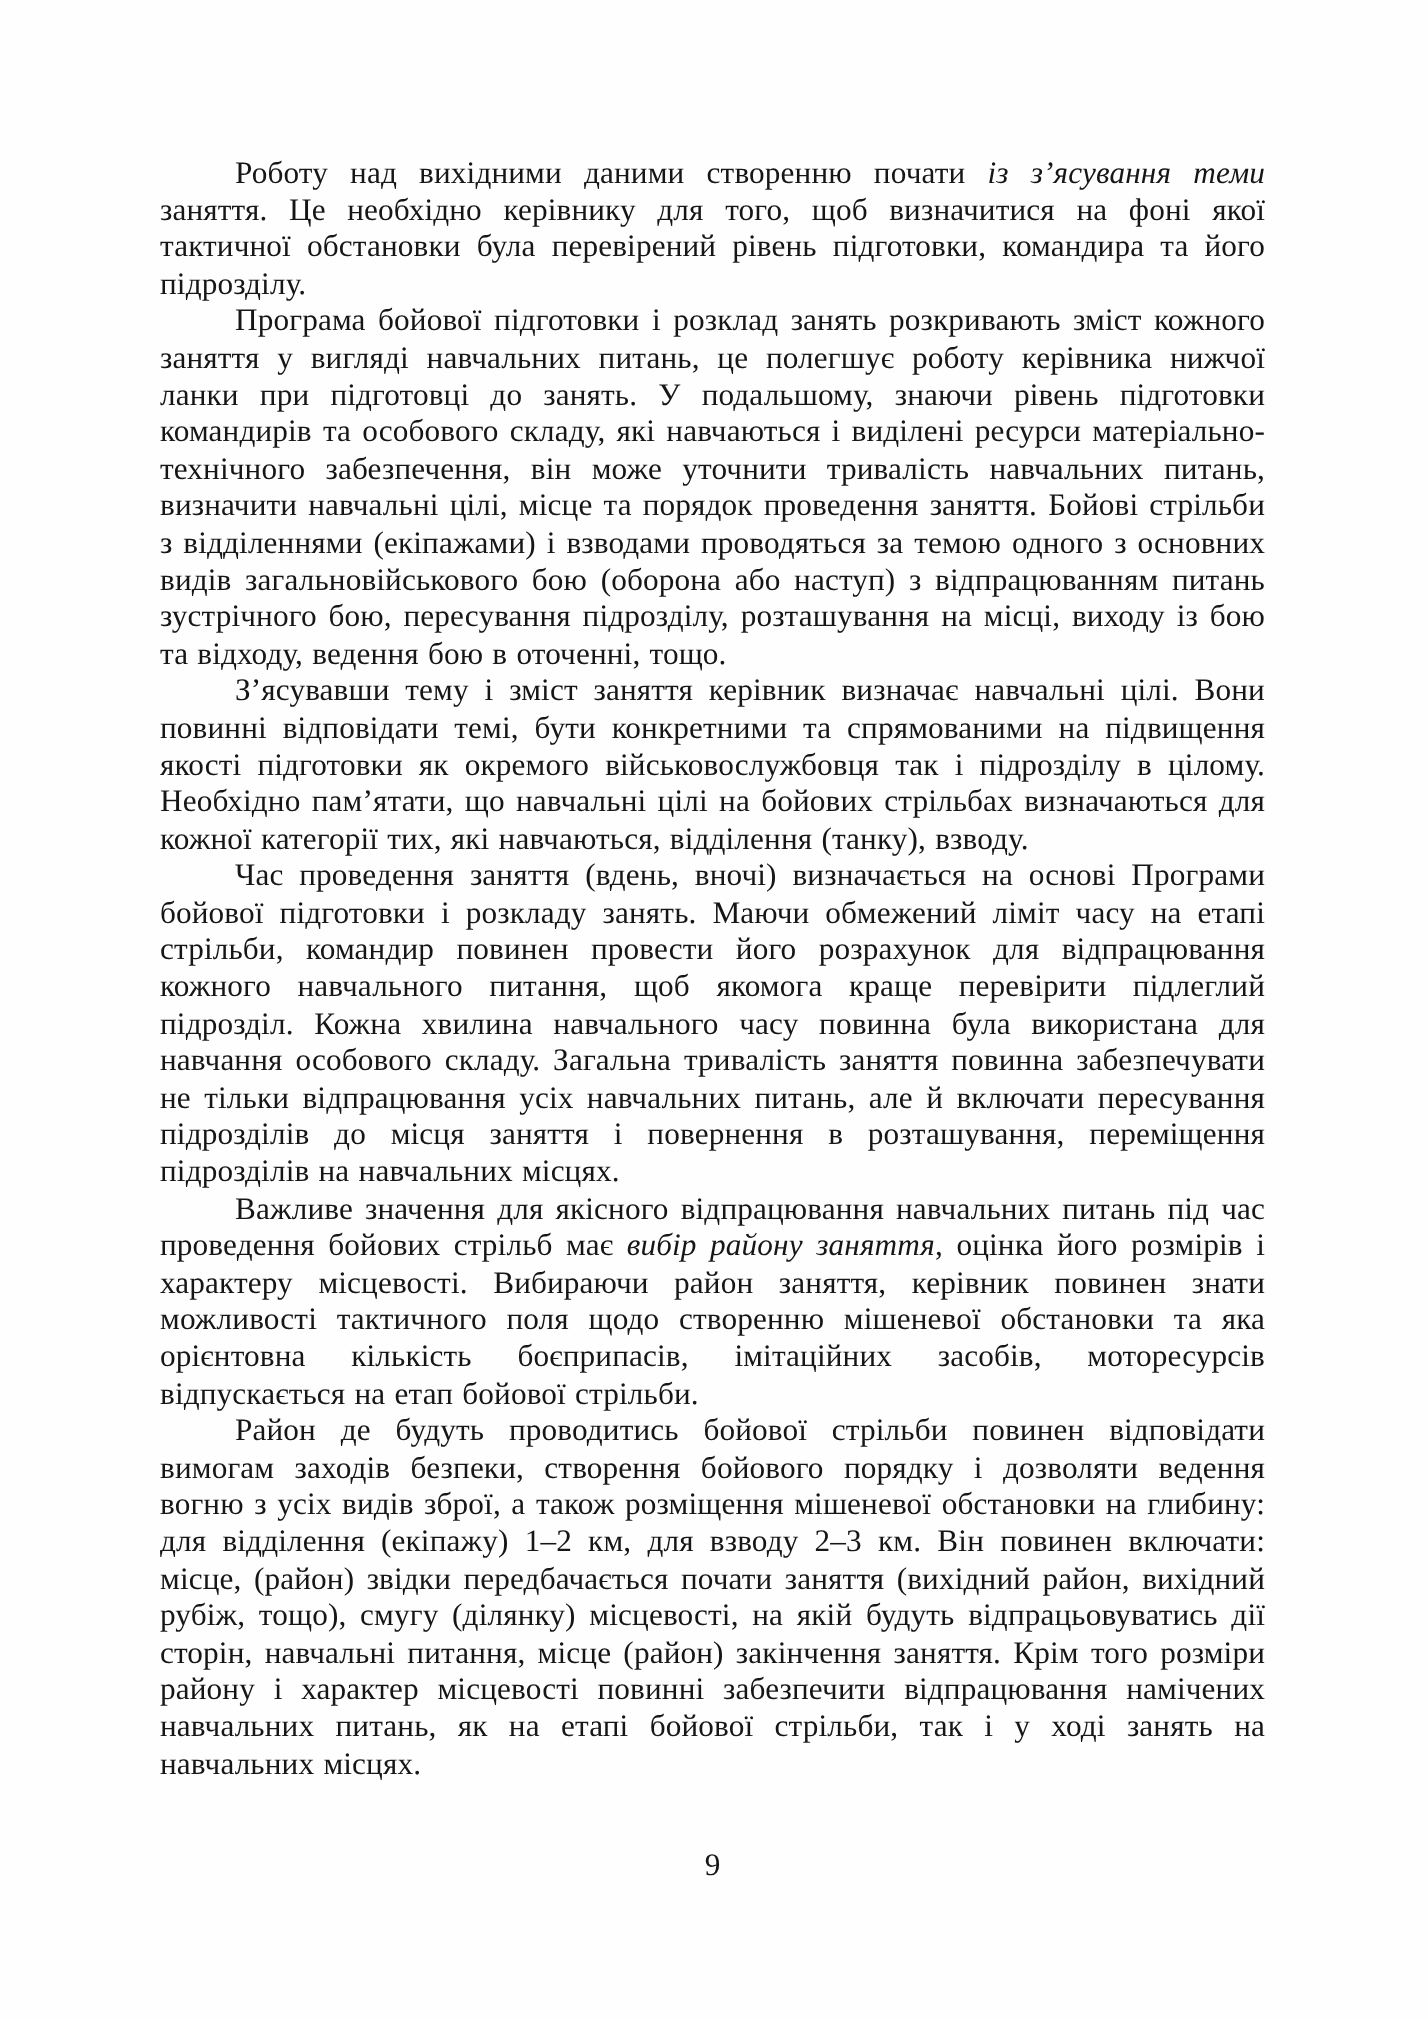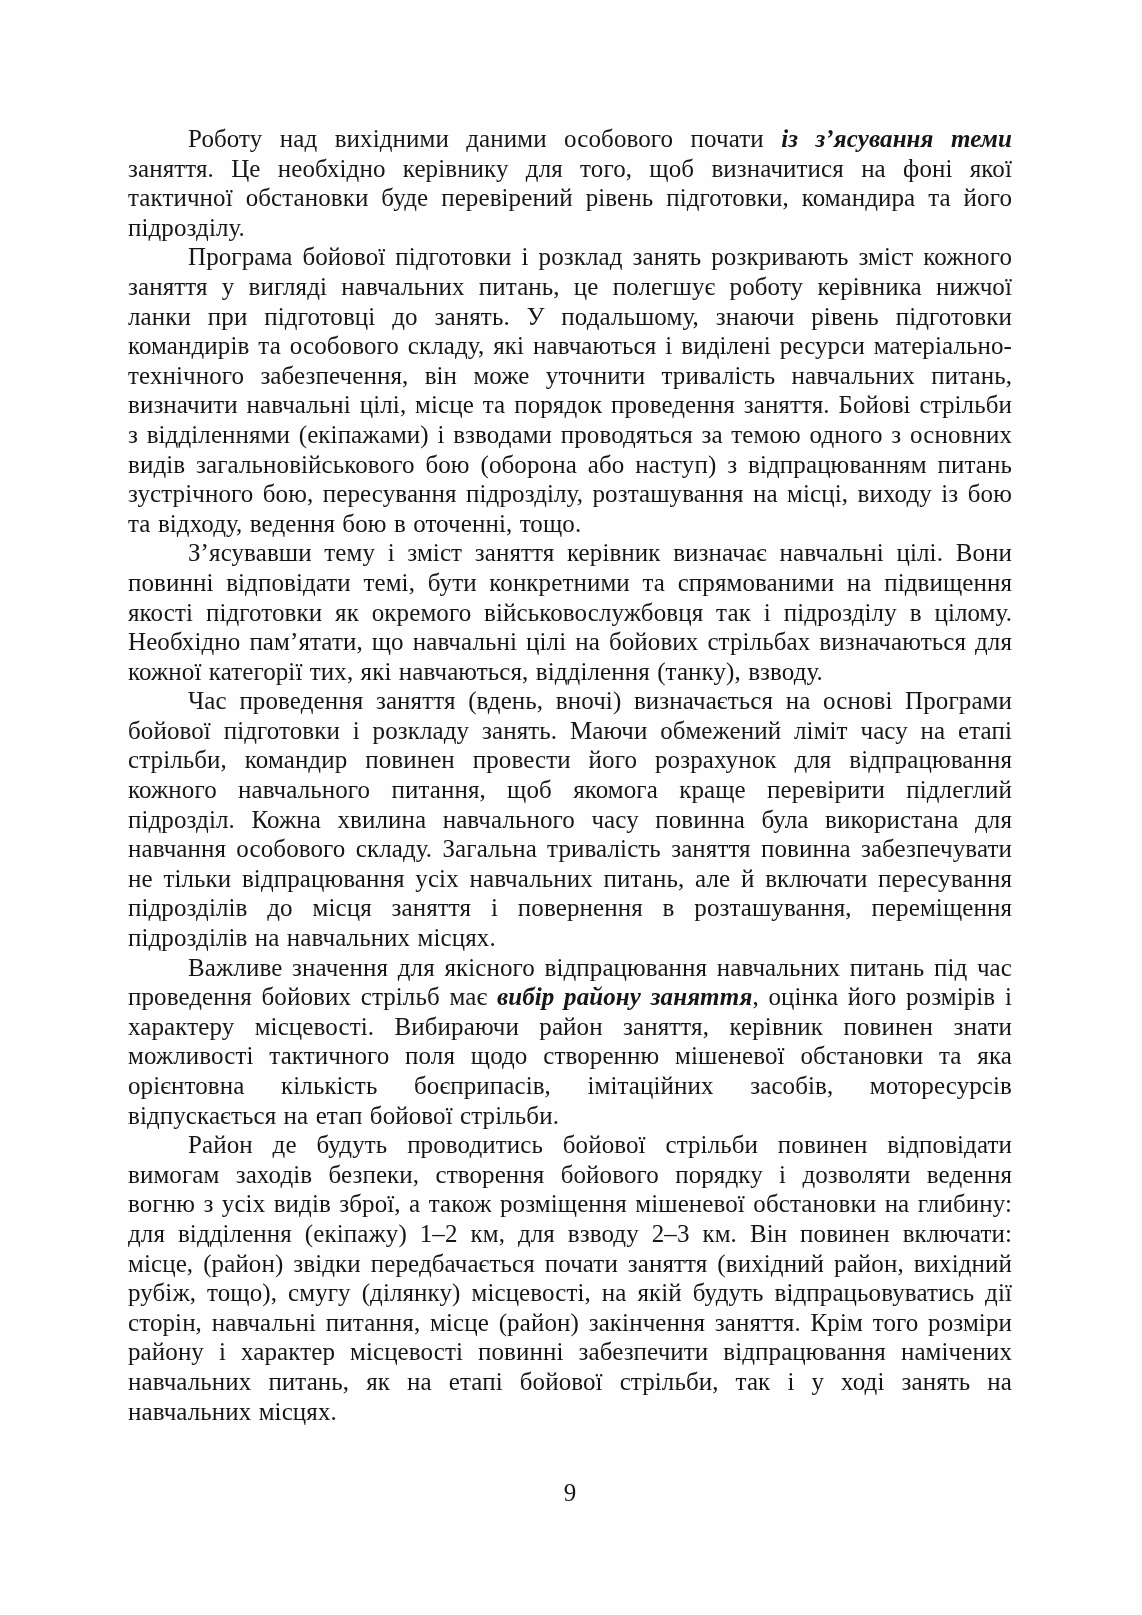--- a/index.html
+++ b/index.html
@@ -27,38 +27,38 @@
     letter-spacing: 0.1px;
     word-spacing: 1px;
   }
   .content p {
     margin: 0;
     padding: 0;
     text-indent: 60px;
   }
   .run { font-style: normal; font-weight: normal; }
   .run.b  { font-weight: normal; }
-  .run.bi { font-weight: bold; font-style: italic; }
+  .run.bi { font-weight: normal; font-style: italic; }
   .page-number {
     position: absolute;
     top: 1478px;
     left: 128px;
     width: 884px;
     text-align: center;
     font-size: 25px;
     line-height: 30px;
     color: #161616;
   }
 </style>
 </head>
 <body>
 
 <div class="page">
   <div class="content">
-      <p><span class="run">Роботу над вихідними даними особового почати </span><span class="run bi">із з’ясування теми</span><span class="run"> заняття. Це необхідно керівнику для того, щоб визначитися на фоні якої тактичної обстановки буде перевірений рівень підготовки, командира та його підрозділу.</span></p>
+      <p><span class="run">Роботу над вихідними даними створенню почати </span><span class="run bi">із з’ясування теми</span><span class="run"> заняття. Це необхідно керівнику для того, щоб визначитися на фоні якої тактичної обстановки була перевірений рівень підготовки, командира та його підрозділу.</span></p>
       <p><span class="run">Програма бойової підготовки і розклад занять розкривають зміст кожного заняття у вигляді навчальних питань, це полегшує роботу керівника нижчої ланки при підготовці до занять. У подальшому, знаючи рівень підготовки командирів та особового складу, які навчаються і виділені ресурси матеріально-технічного забезпечення, він може уточнити тривалість навчальних питань, визначити навчальні цілі, місце та порядок проведення заняття. Бойові стрільби з відділеннями (екіпажами) і взводами проводяться за темою одного з основних видів загальновійськового бою (оборона або наступ) з відпрацюванням питань зустрічного бою, пересування підрозділу, розташування на місці, виходу із бою та відходу, ведення бою в оточенні, тощо.</span></p>
       <p><span class="run">З’ясувавши тему і зміст заняття керівник визначає </span><span class="run b">навчальні цілі</span><span class="run">. Вони повинні відповідати темі, бути конкретними та спрямованими на підвищення якості підготовки як окремого військовослужбовця так і підрозділу в цілому. Необхідно пам’ятати, що навчальні цілі на бойових стрільбах визначаються для кожної категорії тих, які навчаються, відділення (танку), взводу.</span></p>
       <p><span class="run b">Час проведення</span><span class="run"> заняття (вдень, вночі) визначається на основі Програми бойової підготовки і розкладу занять. Маючи обмежений ліміт часу на етапі стрільби, командир повинен провести його розрахунок для відпрацювання кожного навчального питання, щоб якомога краще перевірити підлеглий підрозділ. Кожна хвилина навчального часу повинна була використана для навчання особового складу. Загальна тривалість заняття повинна забезпечувати не тільки відпрацювання усіх навчальних питань, але й включати пересування підрозділів до місця заняття і повернення в розташування, переміщення підрозділів на навчальних місцях.</span></p>
       <p><span class="run">Важливе значення для якісного відпрацювання навчальних питань під час проведення бойових стрільб має </span><span class="run bi">вибір району заняття</span><span class="run">, оцінка його розмірів і характеру місцевості. Вибираючи район заняття, керівник повинен знати можливості тактичного поля щодо створенню мішеневої обстановки та яка орієнтовна кількість боєприпасів, імітаційних засобів, моторесурсів відпускається на етап бойової стрільби.</span></p>
       <p><span class="run">Район де будуть проводитись бойової стрільби повинен відповідати вимогам заходів безпеки, створення бойового порядку і дозволяти ведення вогню з усіх видів зброї, а також розміщення мішеневої обстановки на глибину: для </span><span class="run b">відділення (екіпажу) 1–2 км, для взводу 2–3 км.</span><span class="run"> Він повинен включати: місце, (район) звідки передбачається почати заняття (вихідний район, вихідний рубіж, тощо), смугу (ділянку) місцевості, на якій будуть відпрацьовуватись дії сторін, навчальні питання, місце (район) закінчення заняття. Крім того розміри району і характер місцевості повинні забезпечити відпрацювання намічених навчальних питань, як на етапі бойової стрільби, так і у ході занять на навчальних місцях.</span></p>
     </div>
   <div class="page-number">9</div>
 </div>
 
 </body></html>

